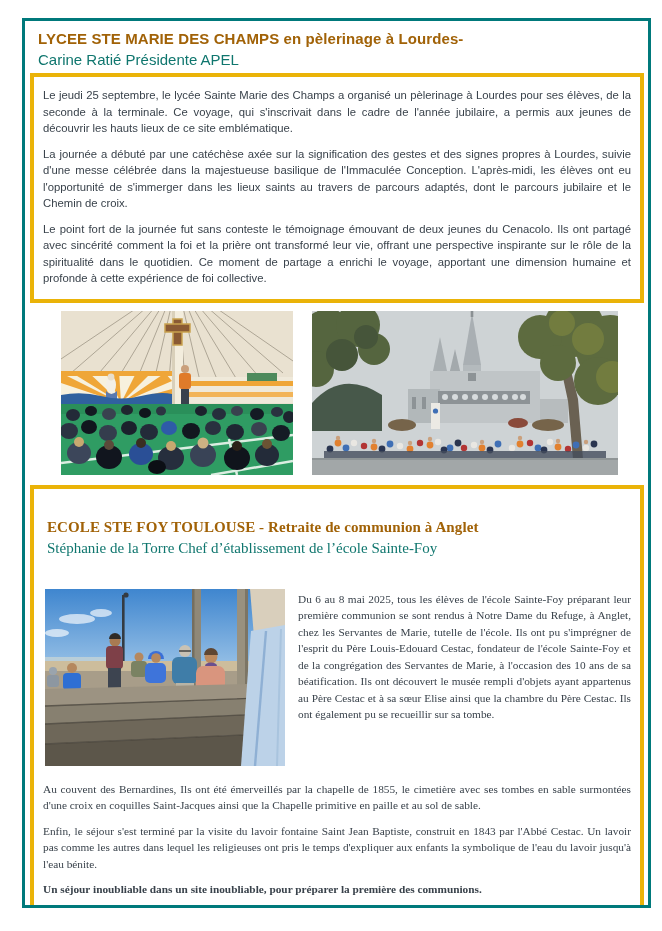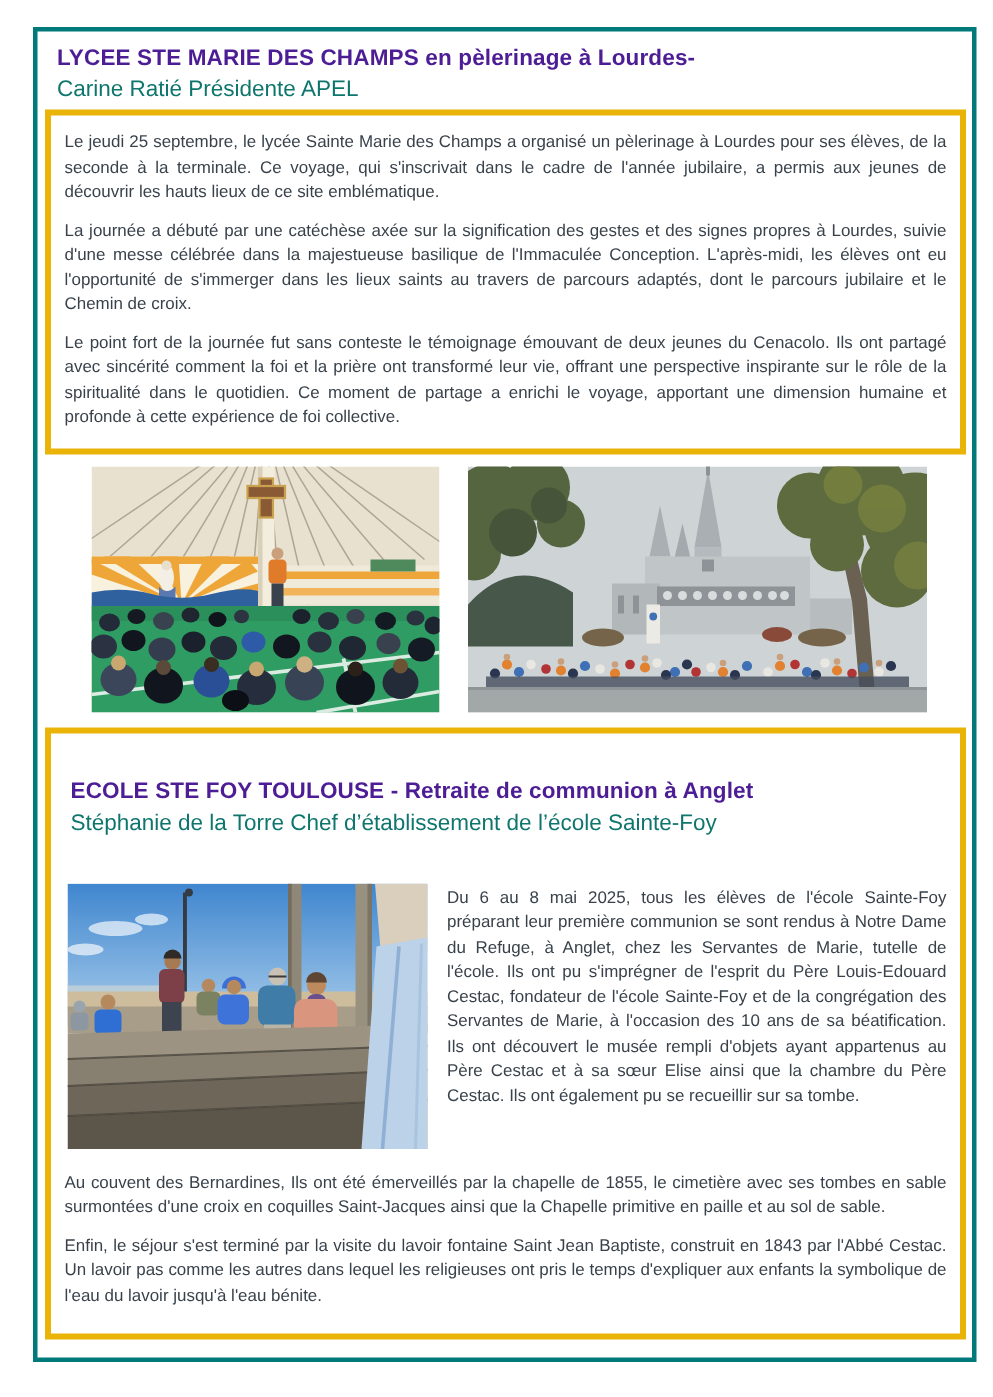--- a/index.html
+++ b/index.html
@@ -1,26 +1,26 @@
 <!DOCTYPE html>
 <html><head>
 <meta charset="utf-8">
 <style>
   html,body{margin:0;padding:0;background:#ffffff;width:662px;height:931px;overflow:hidden;
     font-family:"Liberation Sans",sans-serif;-webkit-font-smoothing:antialiased;}
   .frame{position:absolute;left:22px;top:18px;width:629px;height:890px;border:3px solid #00797b;
     box-sizing:border-box;background:#ffffff;overflow:hidden;}
-  .h-title{margin:7px 12px 0 13px;font-size:15px;line-height:21px;font-weight:700;color:#4c1d95;letter-spacing:.1px;}
+  .h-title{margin:7px 12px 0 13px;font-size:15px;line-height:21px;font-weight:700;color:#a16207;letter-spacing:.1px;}
   .h-author{margin:0 12px 3px 13px;font-size:15px;line-height:21px;font-weight:400;color:#0f766e;}
   .textbox{margin:0 4px 0 5px;border:4px solid #eab308;background:#ffffff;
     padding:1px 9px 3px 9px;color:#39424b;}
   .textbox p{margin:9px 0;font-size:11.3px;line-height:16.5px;text-align:justify;}
   .photo-row{margin:8px 0 0 36px;display:flex;gap:19px;align-items:flex-start;}
   .photo{display:block;}
-  .box2{margin-top:10px;padding:28px 9px 8px 9px;}
+  .box2{margin-top:10px;padding:28px 9px 8px 9px;font-family:Liberation Serif, serif;}
   .box2 .h-title{margin:0 0 0 4px;}
   .box2 .h-author{margin:0 0 0 4px;}
   .media{margin-top:30px;overflow:hidden;}
   .media svg{float:left;margin:0 13px 6px 2px;}
   .media p{margin:2px 0 0 0;}
   .clear{clear:both;}
   .closing{font-weight:700;}
 </style>
 </head>
 <body>
@@ -332,15 +332,16 @@
         <polygon points="205,0 240,0 240,42 209,48" fill="#d9cfbc"></polygon>
         <polygon points="206,42 240,36 240,177 196,177" fill="#bcd2e8"></polygon>
         <path d="M221,42 L210,177" stroke="#8fb0d4" stroke-width="2.4" fill="none"></path>
         <path d="M236,40 L232,177" stroke="#a9c4de" stroke-width="2" fill="none"></path>
       </svg>
       <p>Du 6 au 8 mai 2025, tous les élèves de l'école Sainte-Foy préparant leur première communion se sont rendus à Notre Dame du Refuge, à Anglet, chez les Servantes de Marie, tutelle de l'école. Ils ont pu s'imprégner de l'esprit du Père Louis-Edouard Cestac, fondateur de l'école Sainte-Foy et de la congrégation des Servantes de Marie, à l'occasion des 10 ans de sa béatification. Ils ont découvert le musée rempli d'objets ayant appartenus au Père Cestac et à sa sœur Elise ainsi que la chambre du Père Cestac. Ils ont également pu se recueillir sur sa tombe.</p>
     </div>
 
     <p class="clear">Au couvent des Bernardines, Ils ont été émerveillés par la chapelle de 1855, le cimetière avec ses tombes en sable surmontées d'une croix en coquilles Saint-Jacques ainsi que la Chapelle primitive en paille et au sol de sable.</p>
     <p>Enfin, le séjour s'est terminé par la visite du lavoir fontaine Saint Jean Baptiste, construit en 1843 par l'Abbé Cestac. Un lavoir pas comme les autres dans lequel les religieuses ont pris le temps d'expliquer aux enfants la symbolique de l'eau du lavoir jusqu'à l'eau bénite.</p>
+    <p class="closing">Un séjour inoubliable dans un site inoubliable, pour préparer la première des communions.</p>
   </div>
 
 </div>
 
 </body></html>

